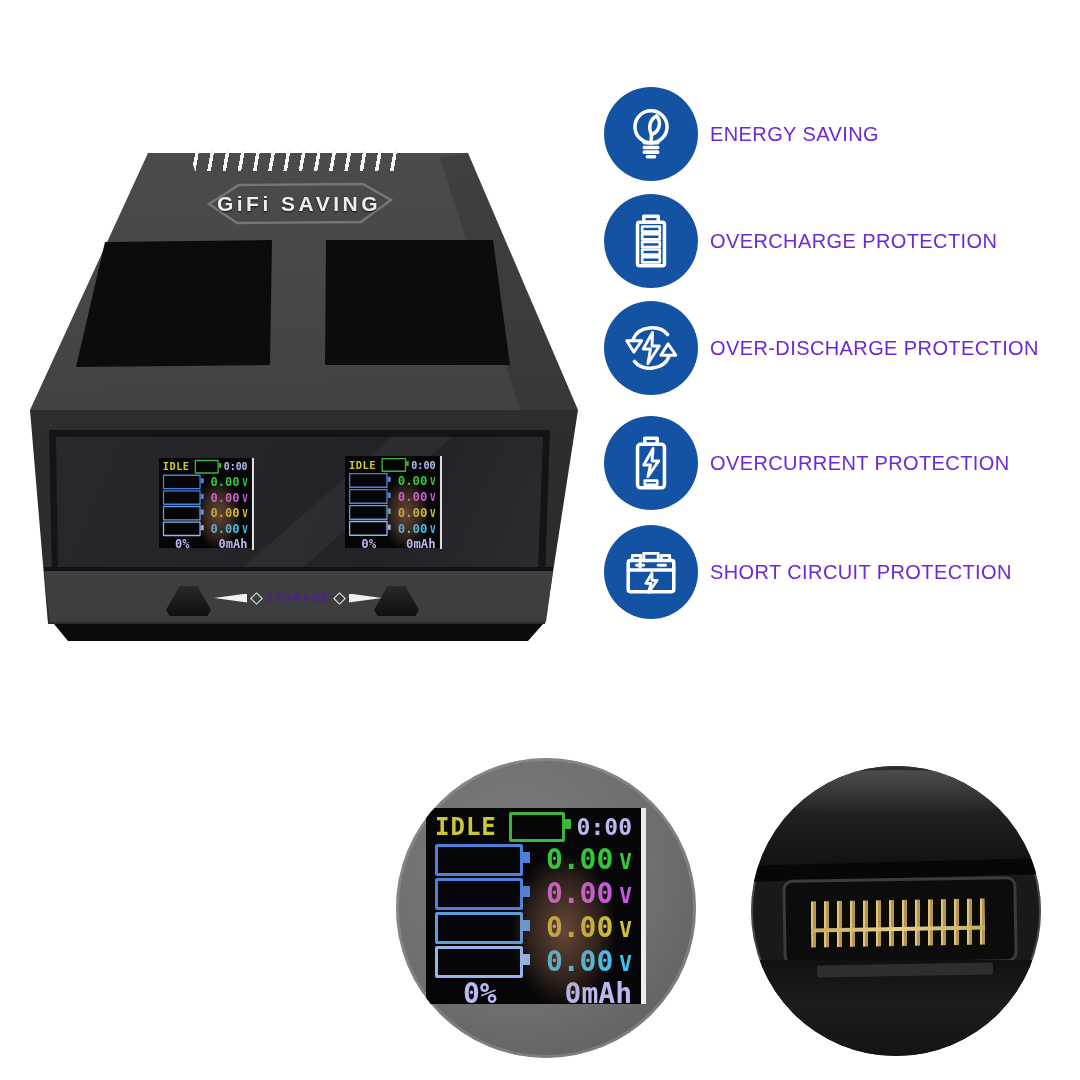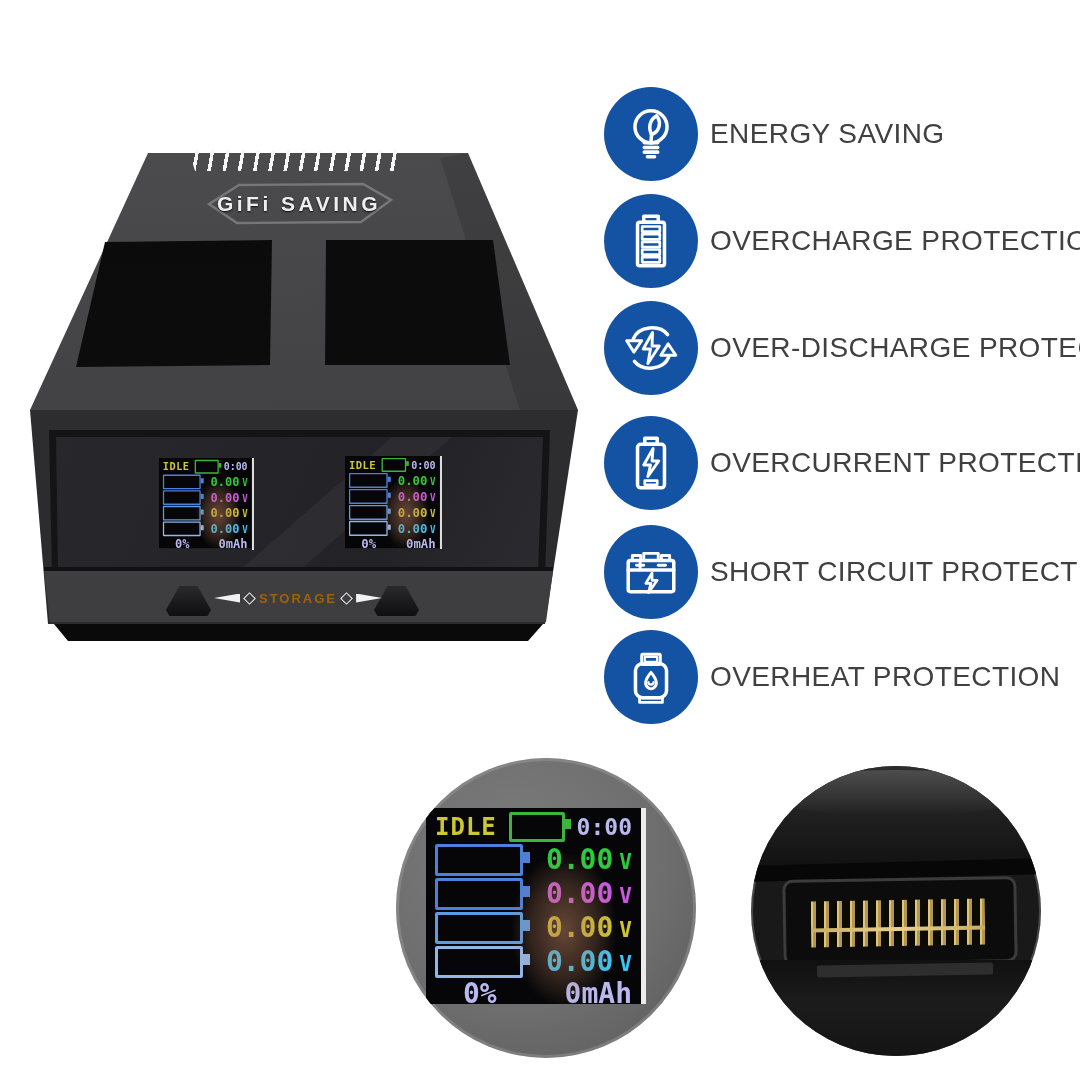--- a/index.html
+++ b/index.html
@@ -38,21 +38,21 @@
     text-shadow:0 1px 2px rgba(0,0,0,.8);}
 
   .trap-btn{position:absolute;width:45px;height:30px;
     background:linear-gradient(180deg,#2a2a2c 0%,#161618 70%,#0f0f11 100%);
     clip-path:polygon(30% 0,70% 0,100% 80%,92% 100%,8% 100%,0 80%);}
   .storage-row{position:absolute;left:214px;top:590px;width:168px;height:16px;
     display:flex;align-items:center;justify-content:center;gap:5px;}
   .arrow-w{width:40px;height:9px;background:#f2f2f2;clip-path:polygon(0 50%,100% 0,100% 100%);}
   .arrow-e{width:40px;height:9px;background:#f2f2f2;clip-path:polygon(100% 50%,0 0,0 100%);}
   .diamond{width:7px;height:7px;border:1.5px solid #f2f2f2;transform:rotate(45deg);flex:none;}
-  .storage-text{color:#a16207;font-size:13px;font-weight:bold;letter-spacing:2px;}
+  .storage-text{color:#4c1d95;font-size:10px;font-weight:bold;letter-spacing:2px;}
 
   
   .lcd{position:relative;width:215px;height:196px;background:#060608;overflow:hidden;
     box-sizing:border-box;padding:5px 9px 2px 9px;
     font-family:"DejaVu Sans Mono",monospace;font-weight:bold;}
   .lcd-head{display:flex;align-items:center;height:28px;}
   .lcd-status{font-size:24px;color:#ccc735;letter-spacing:1px;}
   .lcd-hbatt{width:50px;height:24px;border:3.5px solid #3cb53c;border-radius:2px;
     margin-left:12px;position:relative;flex:none;}
   .lcd-hbatt::after{content:"";position:absolute;right:-9px;top:4px;width:6px;height:10px;background:#3cb53c;}
@@ -77,21 +77,21 @@
   .wrap-a{left:159px;top:458px;width:93px;height:92px;}
   .wrap-a .lcd{transform:scale(0.43,0.46);}
   .wrap-b{left:345px;top:456px;width:95px;height:93px;}
   .wrap-b .lcd{transform:scale(0.44,0.47);}
 
   
   .feature{position:absolute;left:604px;height:94px;display:flex;align-items:center;gap:12px;}
   .badge{width:94px;height:94px;border-radius:50%;background:#1453a4;
     display:flex;align-items:center;justify-content:center;flex:none;}
   .badge svg{stroke:#ffffff;fill:none;stroke-width:3.4;stroke-linecap:round;stroke-linejoin:round;}
-  .feature-label{font-size:28px;color:#404040;letter-spacing:0.4px;white-space:nowrap;text-align:center;}
+  .feature-label{font-size:20px;color:#6d28d9;letter-spacing:0.4px;white-space:nowrap;text-align:center;}
 
   
   .circle-left{position:absolute;left:396px;top:758px;width:300px;height:300px;border-radius:50%;
     overflow:hidden;background:radial-gradient(circle at 40% 35%,#7d7d7d 0%,#6e6e6e 55%,#595959 100%);
     box-shadow:inset 0 0 0 3px rgba(170,170,170,.35);}
   .lcd-wrap-big{position:absolute;left:30px;top:50px;width:215px;height:196px;border-right:5px solid #ececec;}
   .circle-right{position:absolute;left:751px;top:766px;width:290px;height:290px;border-radius:50%;
     overflow:hidden;background:#191919;box-shadow:inset 0 0 0 2px rgba(160,160,160,.35);}
   .cr-top{position:absolute;left:0;top:0;width:100%;height:100px;
     background:linear-gradient(180deg,#2c2c2c 0%,#1d1d1d 60%,#121212 100%);}
@@ -294,33 +294,20 @@
         <rect x="38" y="12" width="8" height="5" stroke-width="2.8"></rect>
         <rect x="21" y="10" width="14" height="7" stroke-width="2.8"></rect>
         <path d="M14 21.5 h7 M17.5 18 v7" stroke-width="2.8"></path>
         <path d="M35 21.5 h7" stroke-width="2.8"></path>
         <path d="M29 29 l-6 10 h5 l-2.5 9 l8.5 -12 h-5 Z" stroke-width="2.6"></path>
       </svg>
     </div>
     <div class="feature-label">SHORT CIRCUIT PROTECTION</div>
   </div>
 
-  <div class="feature" style="top:630px">
-    <div class="badge">
-      <svg width="58" height="58" viewBox="0 0 56 56">
-        <rect x="19" y="6" width="18" height="10" rx="1" stroke-width="2.8"></rect>
-        <rect x="22" y="8.5" width="12" height="5" stroke-width="2.2"></rect>
-        <rect x="13" y="15" width="30" height="33" rx="7"></rect>
-        <rect x="17" y="48" width="22" height="4.5" stroke-width="2.8"></rect>
-        <path d="M28 23.5 C33.5 30 34.5 34.8 31.5 37.8 C29.5 39.8 26.5 39.8 24.5 37.8 C21.5 34.8 22.5 30 28 23.5 Z" stroke-width="2.8"></path>
-        <path d="M25.5 33 c0 3 5 3 5 0" stroke-width="2.2"></path>
-      </svg>
-    </div>
-    <div class="feature-label">OVERHEAT PROTECTION</div>
-  </div>
 
   <div class="circle-left">
     <div class="lcd-wrap-big">
       <div class="lcd">
         <div class="lcd-head">
           <span class="lcd-status">IDLE</span>
           <span class="lcd-hbatt"></span>
           <span class="lcd-time">0:00</span>
         </div>
         <div class="lcd-row r1">

